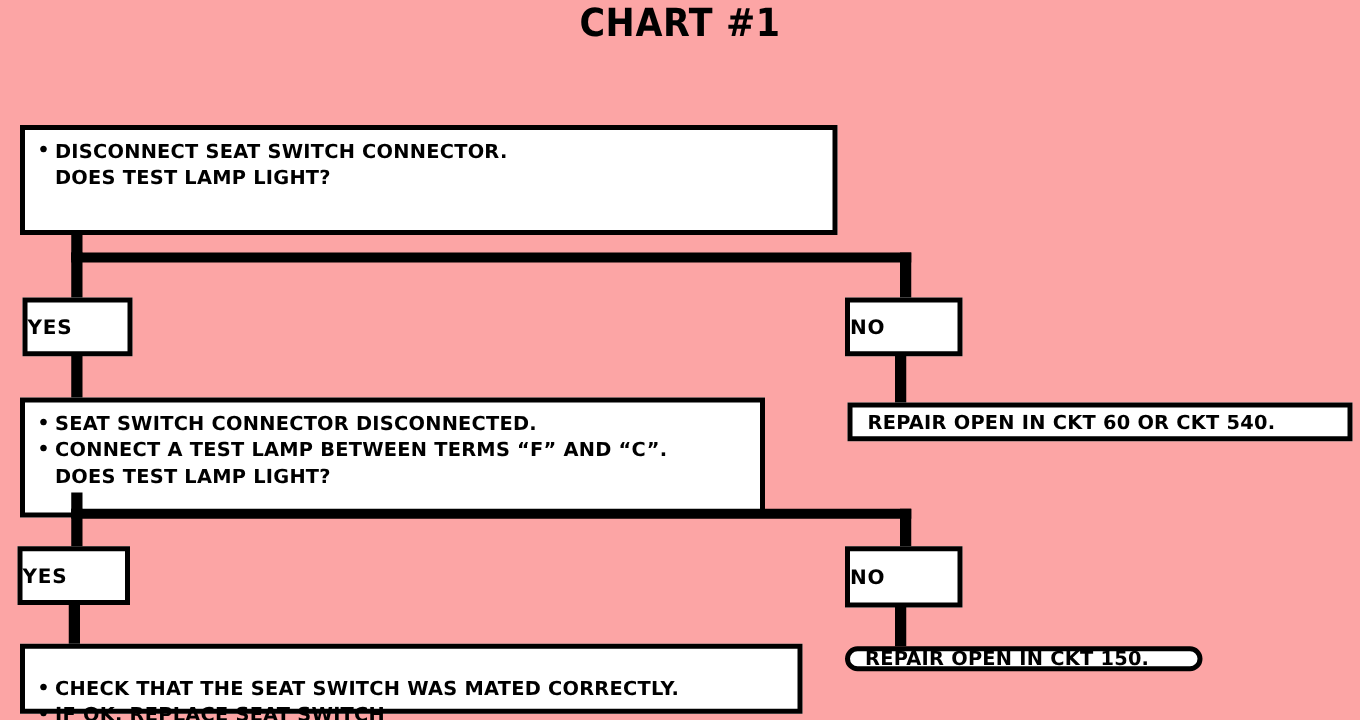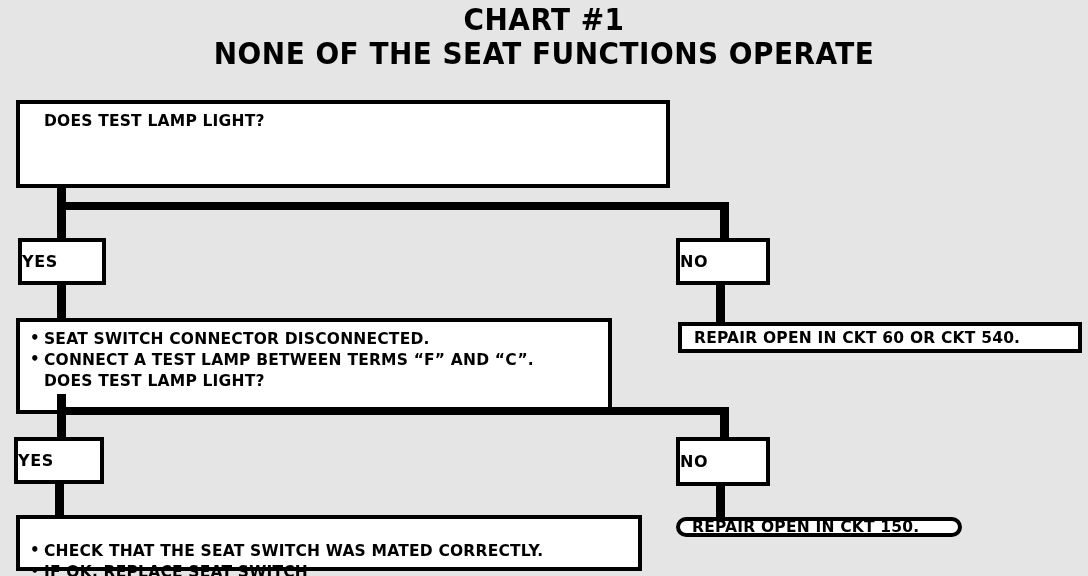--- a/index.html
+++ b/index.html
@@ -4,21 +4,21 @@
 <style>
   html, body {
     margin: 0;
     padding: 0;
     background: #ffffff;
   }
   #chart-root {
     position: relative;
     width: 1088px;
     height: 576px;
-    background: #e5e5e5;
+    background: #fca5a5;
     font-family: "DejaVu Sans", sans-serif;
     overflow: hidden;
   }
 
   
   .title-line {
     position: absolute;
     left: 0;
     width: 1088px;
     text-align: center;
@@ -106,23 +106,23 @@
     position: absolute;
     background: #000000;
   }
 </style>
 </head>
 <body>
 
 <div id="chart-root">
 
   <div class="title-line" id="title-main">CHART #1</div>
-  <div class="title-line" id="title-sub">NONE OF THE SEAT FUNCTIONS OPERATE</div>
 
   <div class="box stmt-box" style="left:16px; top:100px; width:654px; height:88px;">
+    <span class="box-text stmt-line bulleted">DISCONNECT SEAT SWITCH CONNECTOR.</span>
     <span class="box-text stmt-line cont">DOES TEST LAMP LIGHT?</span>
   </div>
 
   <div class="conn" style="left:57px; top:188px; width:9px; height:20px;"></div>
   <div class="conn" style="left:57px; top:202px; width:672px; height:8px;"></div>
   <div class="conn" style="left:57px; top:202px; width:9px; height:40px;"></div>
   <div class="conn" style="left:720px; top:202px; width:9px; height:40px;"></div>
 
   <div class="box decision-box" style="left:18px; top:238px; width:88px; height:47px;">
     <span class="decision-label">YES</span>

